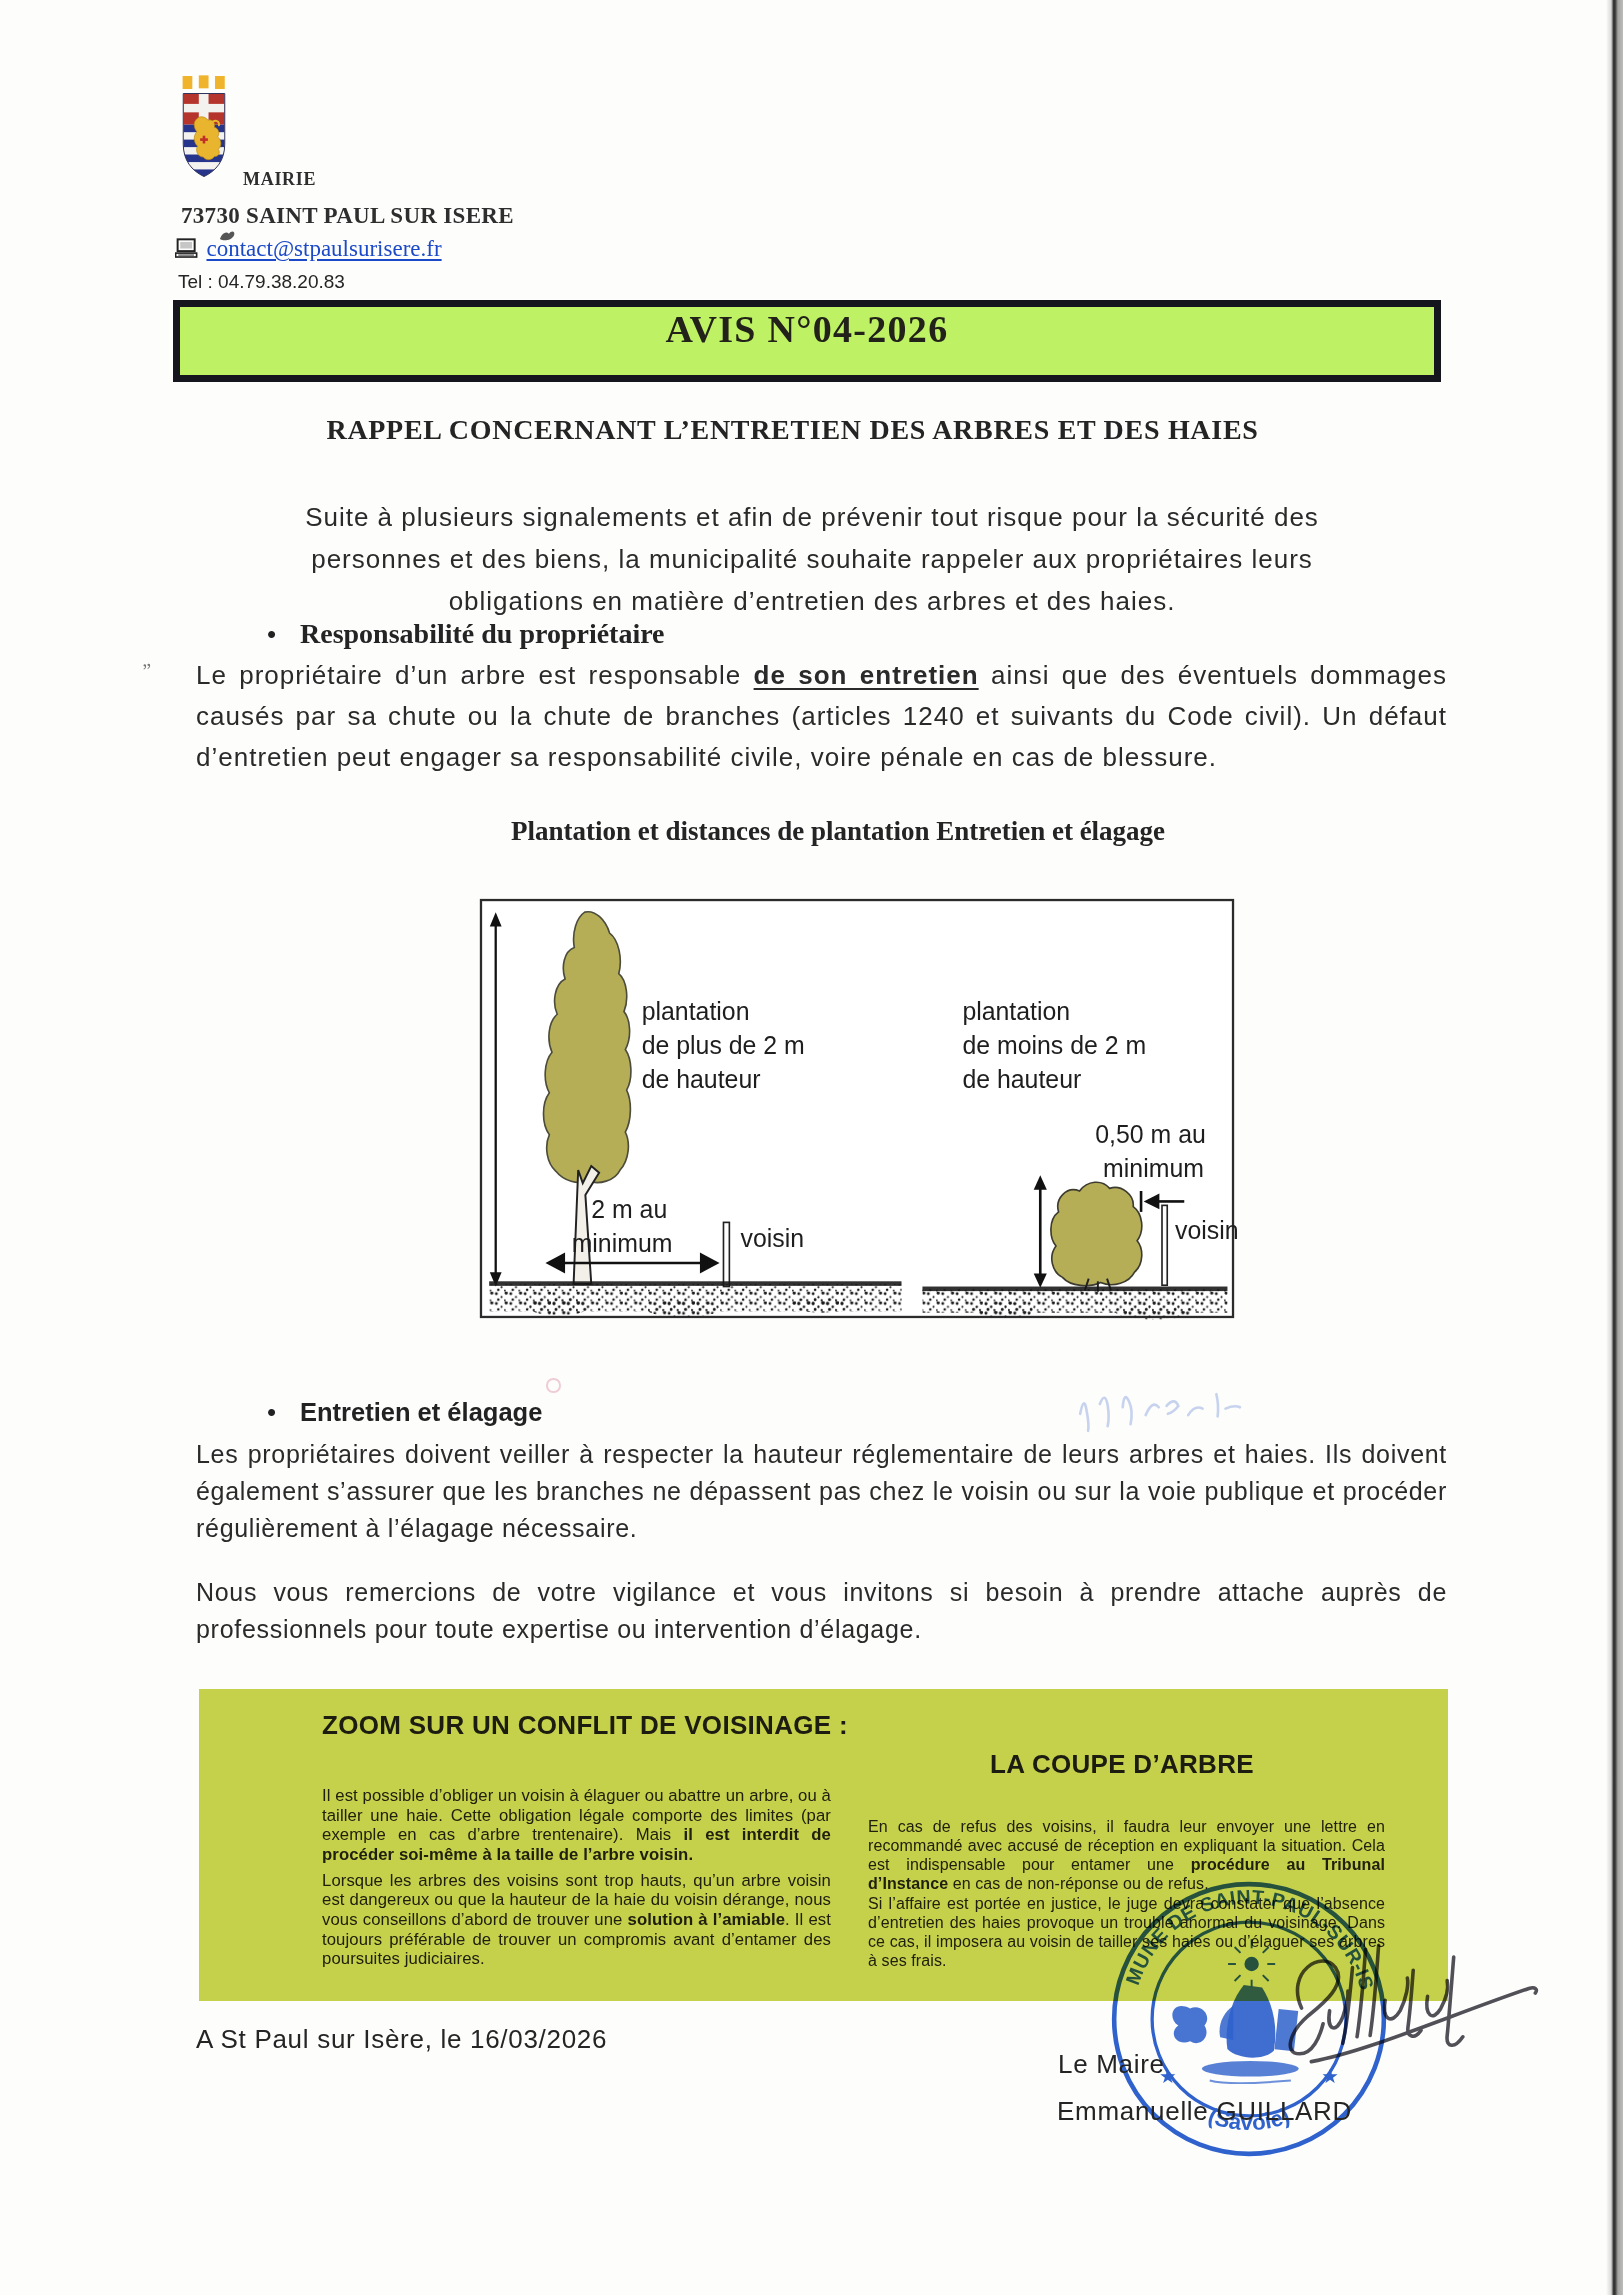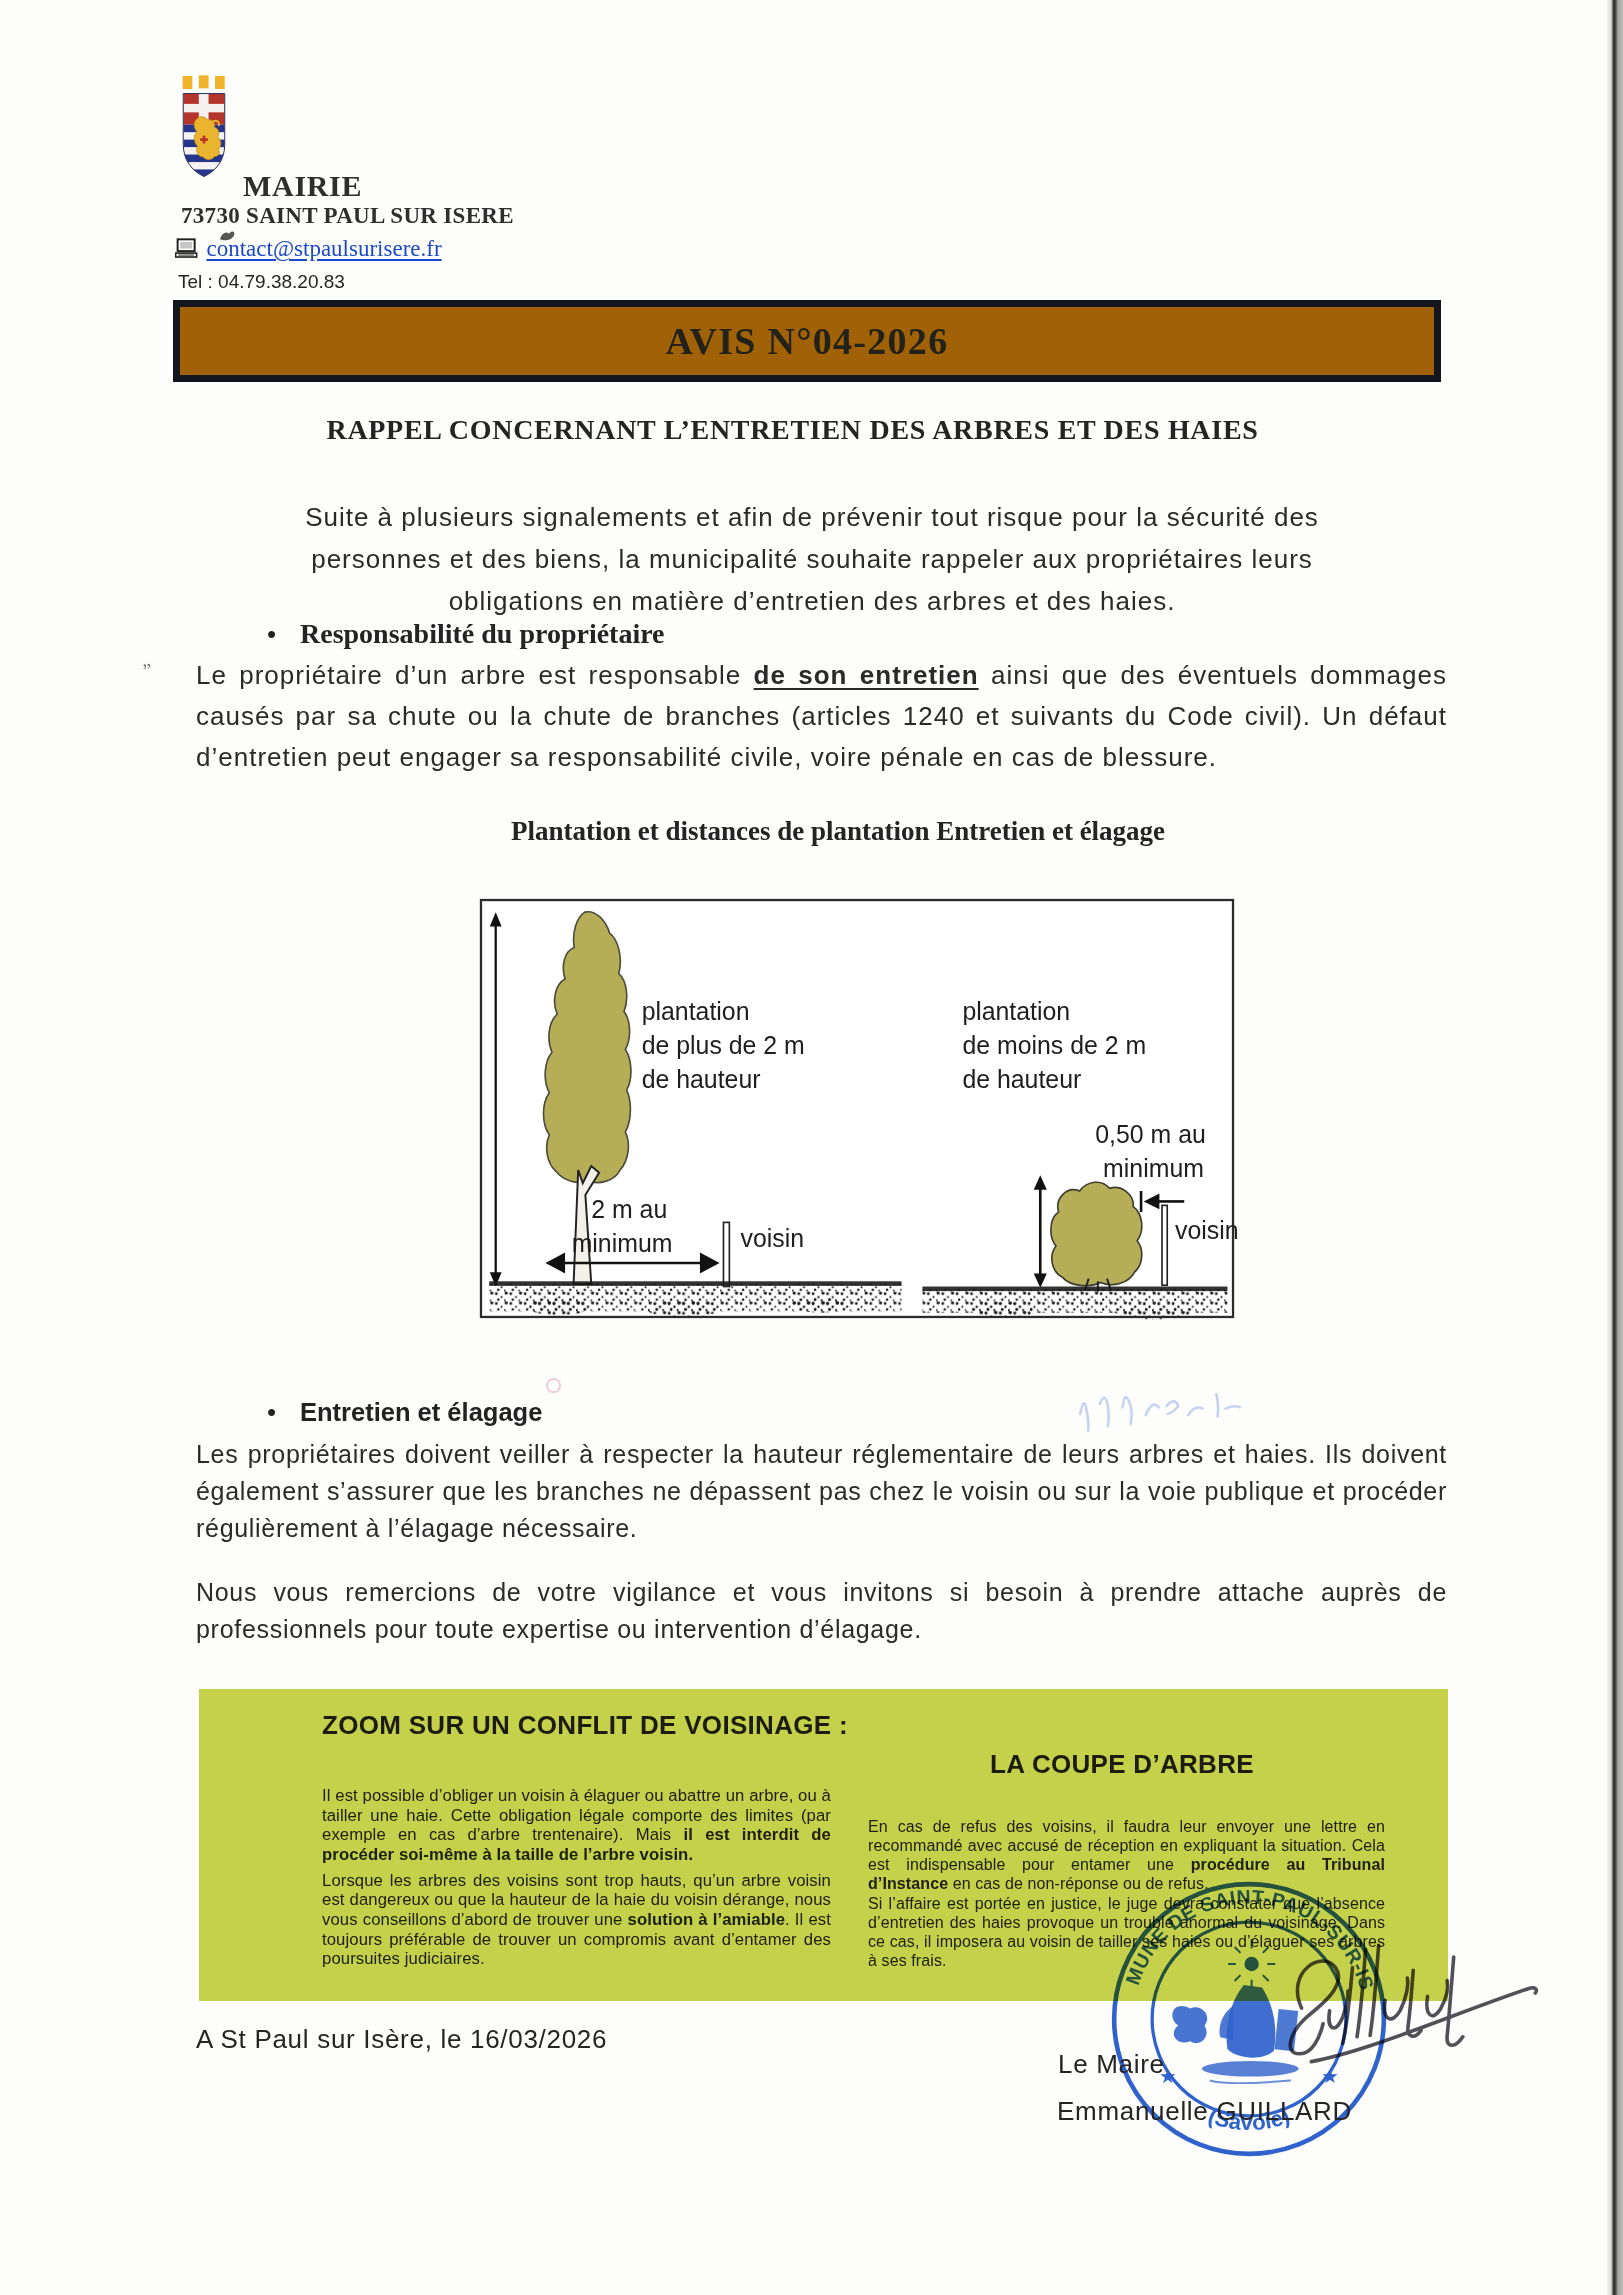--- a/index.html
+++ b/index.html
@@ -3,30 +3,30 @@
 <meta charset="utf-8">
 <style>
   html,body{margin:0;padding:0;background:#e8e8e8;}
   .page{
     position:relative; width:1623px; height:2295px; margin:0 auto;
     background:#fdfdfc; overflow:hidden;
     font-family:"Liberation Sans", sans-serif; color:#262626;
   }
   .abs{position:absolute;}
   
-  .org{font-family:"Liberation Serif", serif; font-weight:bold; font-size:30px; letter-spacing:0.7px; color:#2e2e2e;}
+  .org{font-family:"Liberation Serif", serif; font-weight:bold; font-size:18px; letter-spacing:0.7px; color:#2e2e2e;}
   .address{font-family:"Liberation Serif", serif; font-weight:bold; font-size:23px; letter-spacing:0.3px; color:#2e2e2e;}
   .email-row{display:flex; align-items:center; gap:7.9px;}
   .email-link{font-family:"Liberation Serif", serif; font-size:23px; color:#1b49c8; text-decoration:underline; text-underline-offset:3.3px; cursor:pointer;}
   .tel{font-size:19px; color:#252525;}
   
   .banner{
     left:173px; top:300px; width:1254px; height:68px;
-    background:#a16207; border:7.2px solid #15151d;
-    display:flex; align-items:center; justify-content:center;
+    background:#bef264; border:7.2px solid #15151d;
+    display:flex; justify-content:center;
   }
   .banner-title{font-family:"Liberation Serif", serif; font-weight:bold; font-size:38px; letter-spacing:1.3px; color:#22221a;}
   
   .subject{left:151px; top:414px; width:1283px; text-align:center;
     font-family:"Liberation Serif", serif; font-weight:bold; font-size:28px; letter-spacing:0.7px; color:#242424;}
   .intro{left:190px; top:496px; width:1244px; text-align:center; font-size:26px; line-height:42px; letter-spacing:1px; color:#2a2a2a;}
   .bullet-line{display:flex; align-items:baseline;}
   .bullet-glyph{font-size:26px; color:#222; width:33px;}
   .h-serif{font-family:"Liberation Serif", serif; font-weight:bold; font-size:28px; color:#242424;}
   .h-sans{font-weight:bold; font-size:25.5px; color:#222;}

